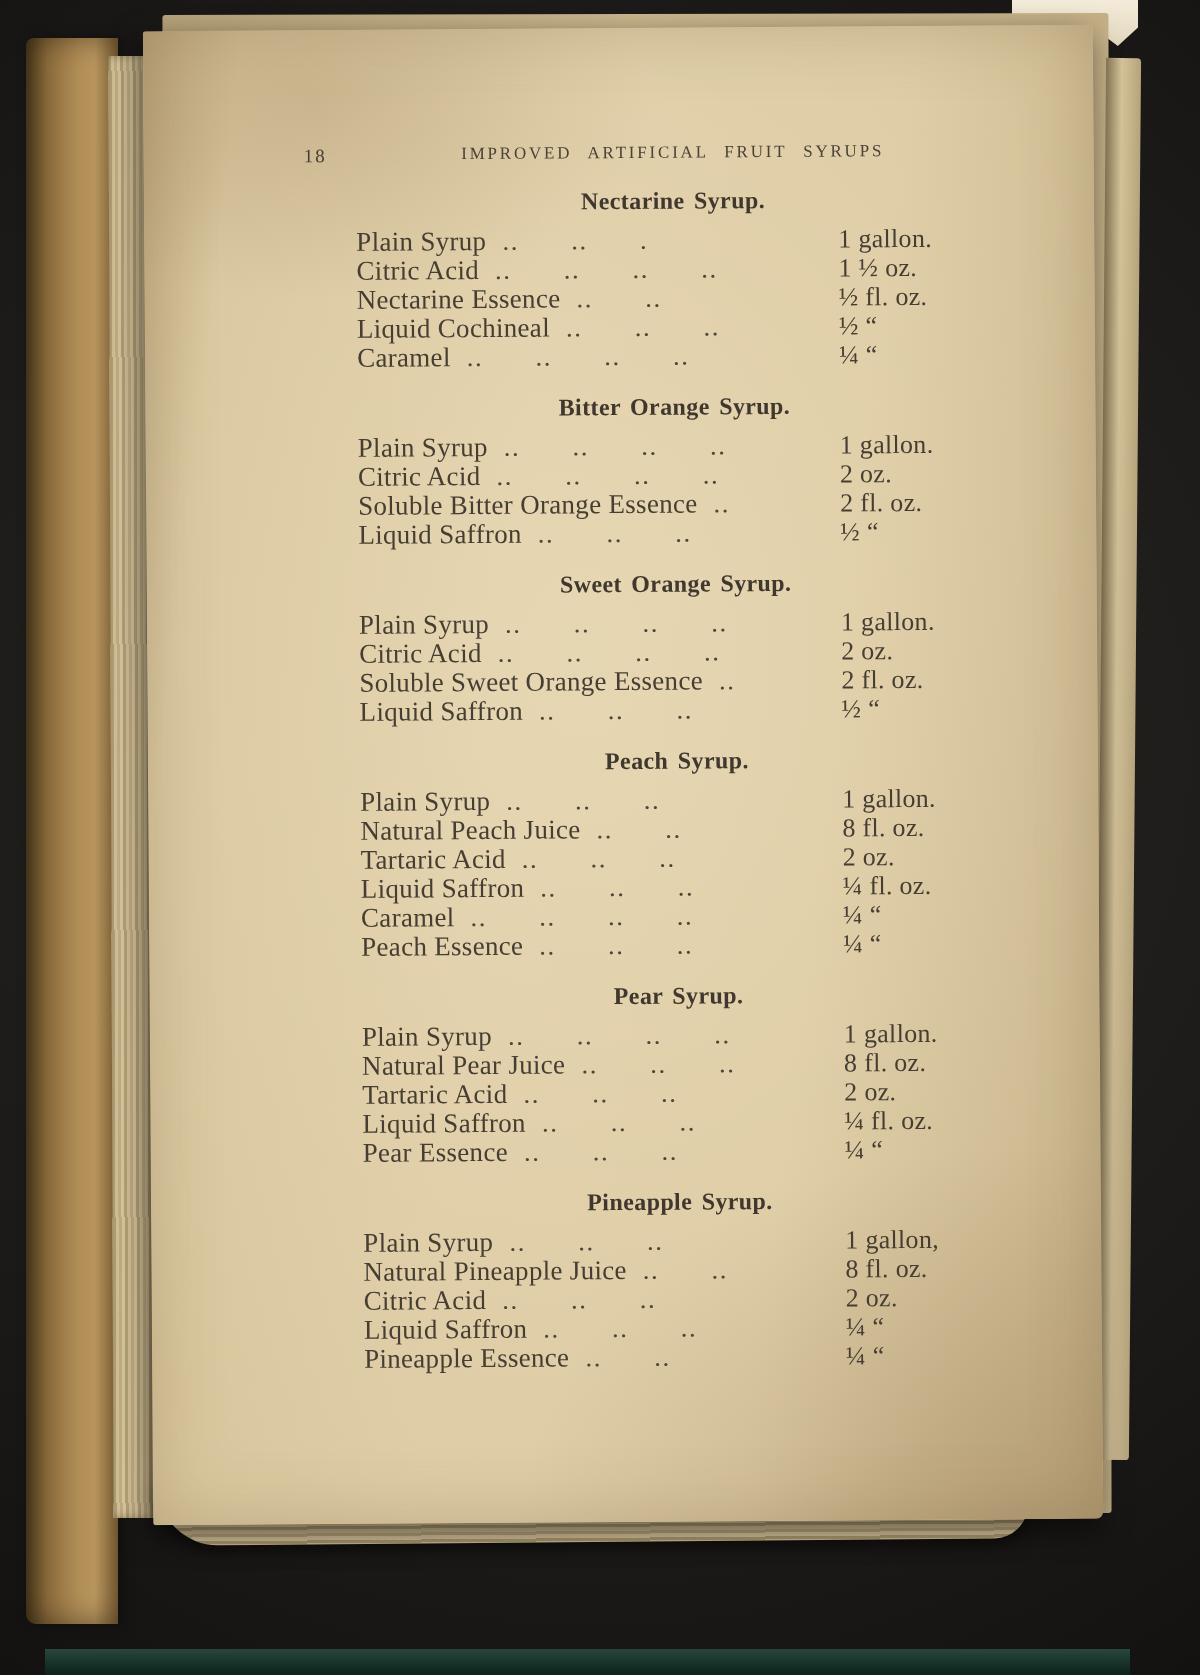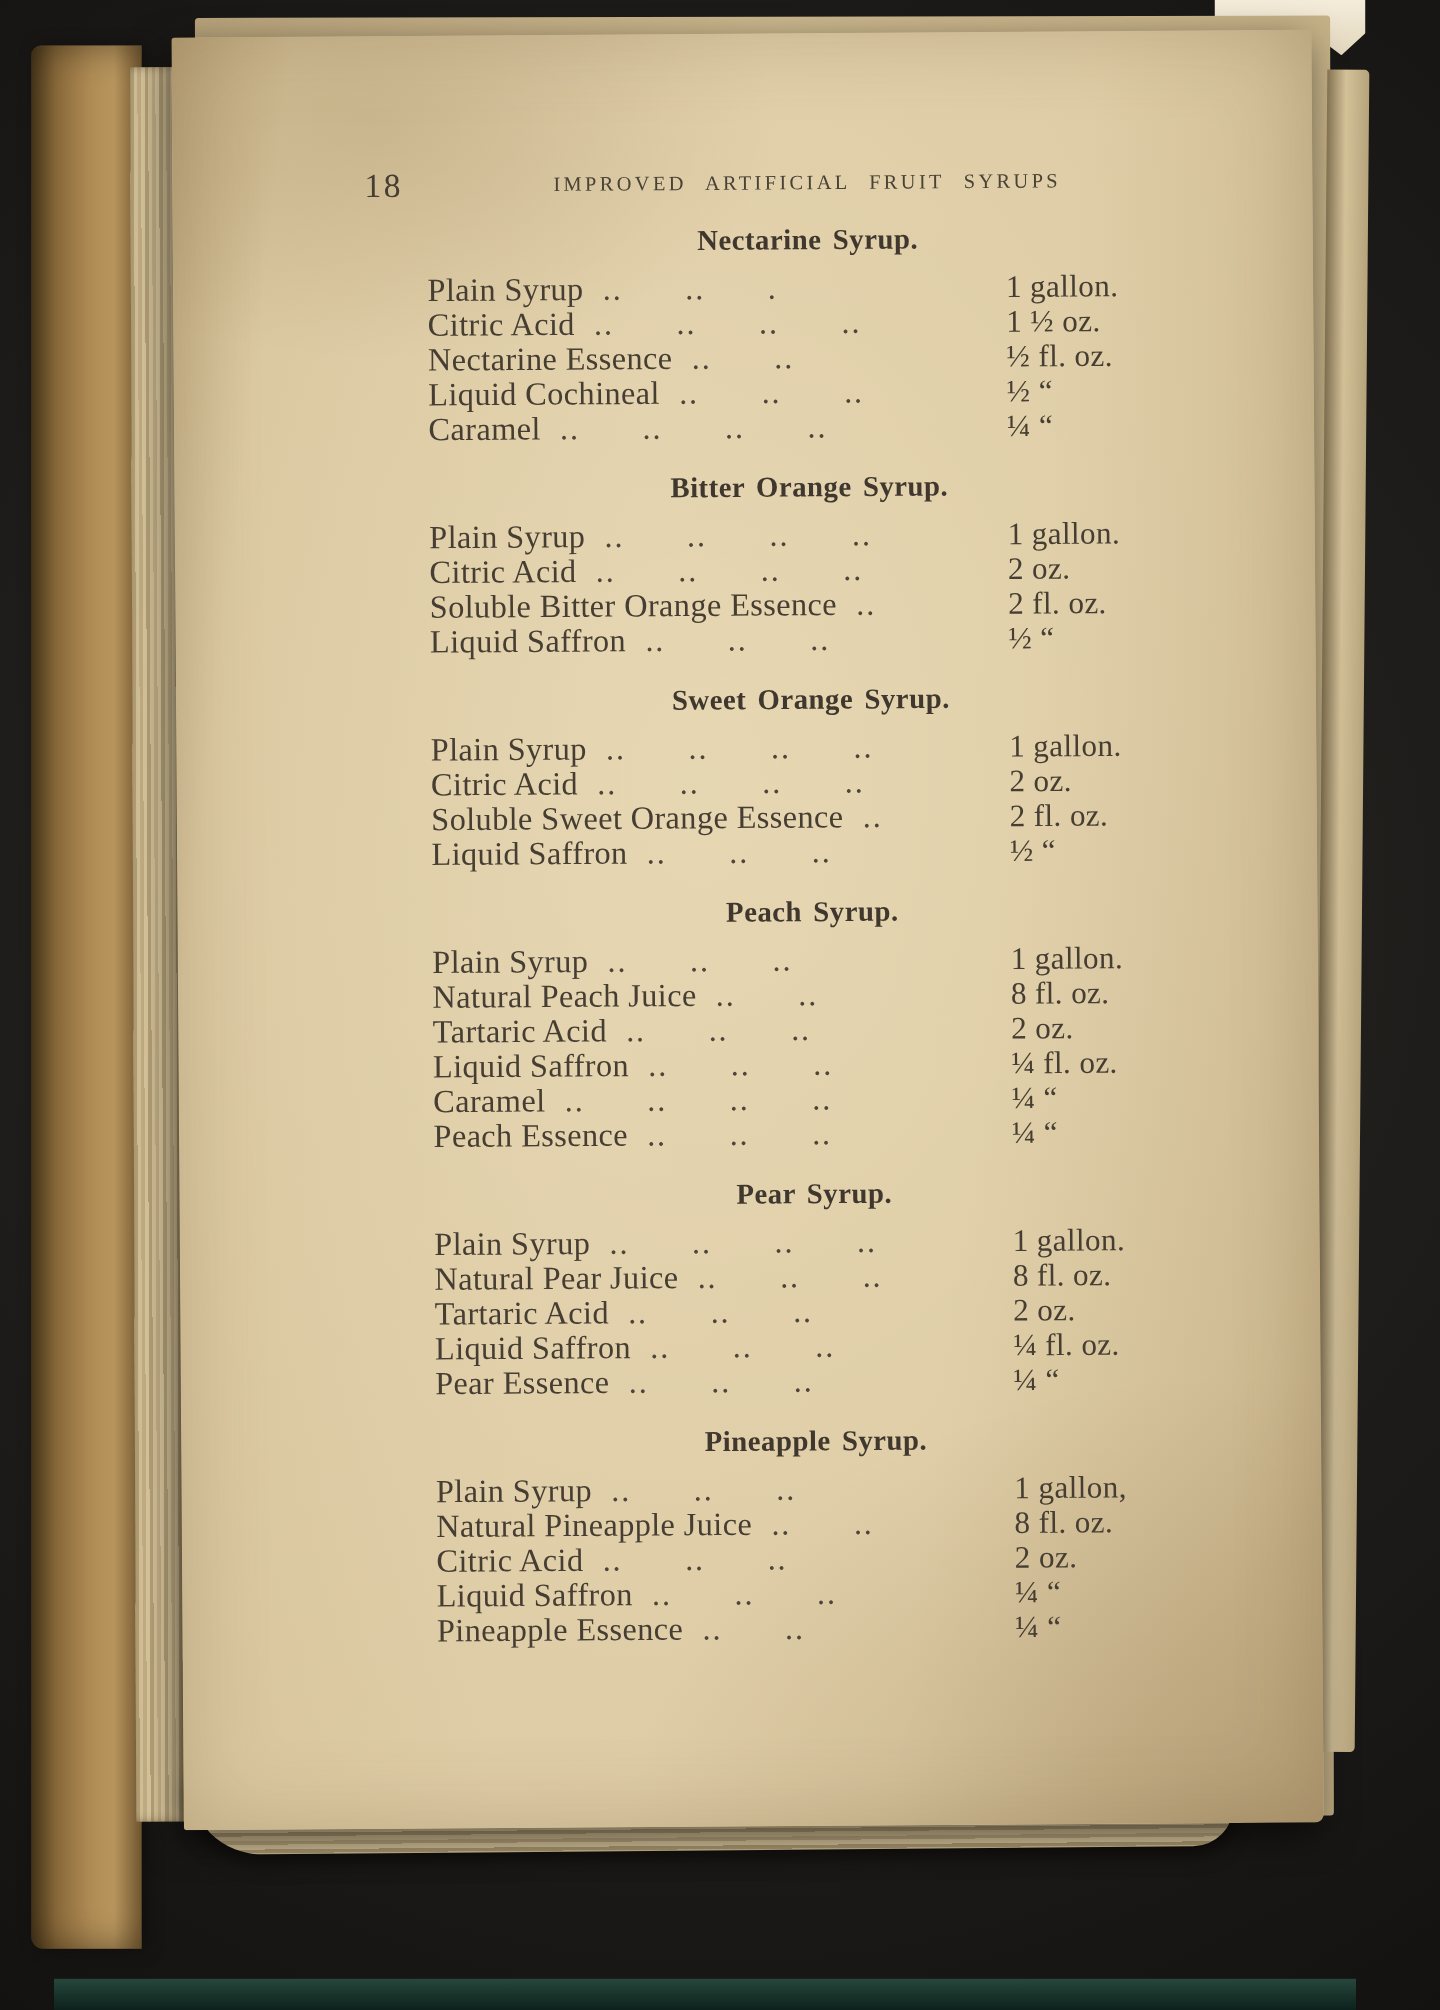--- a/index.html
+++ b/index.html
@@ -94,21 +94,21 @@
   }
 
   .running-header {
     position: relative;
     line-height: 26px;
     margin-bottom: 14px;
   }
   .page-number {
     position: absolute;
     left: -52px; top: 1px;
-    font-size: 28px;
+    font-size: 19px;
     letter-spacing: 2px;
   }
   .running-title {
     text-align: center;
     font-size: 17px;
     letter-spacing: 2.8px;
     word-spacing: 9px;
     color: #4a4236;
   }
 

